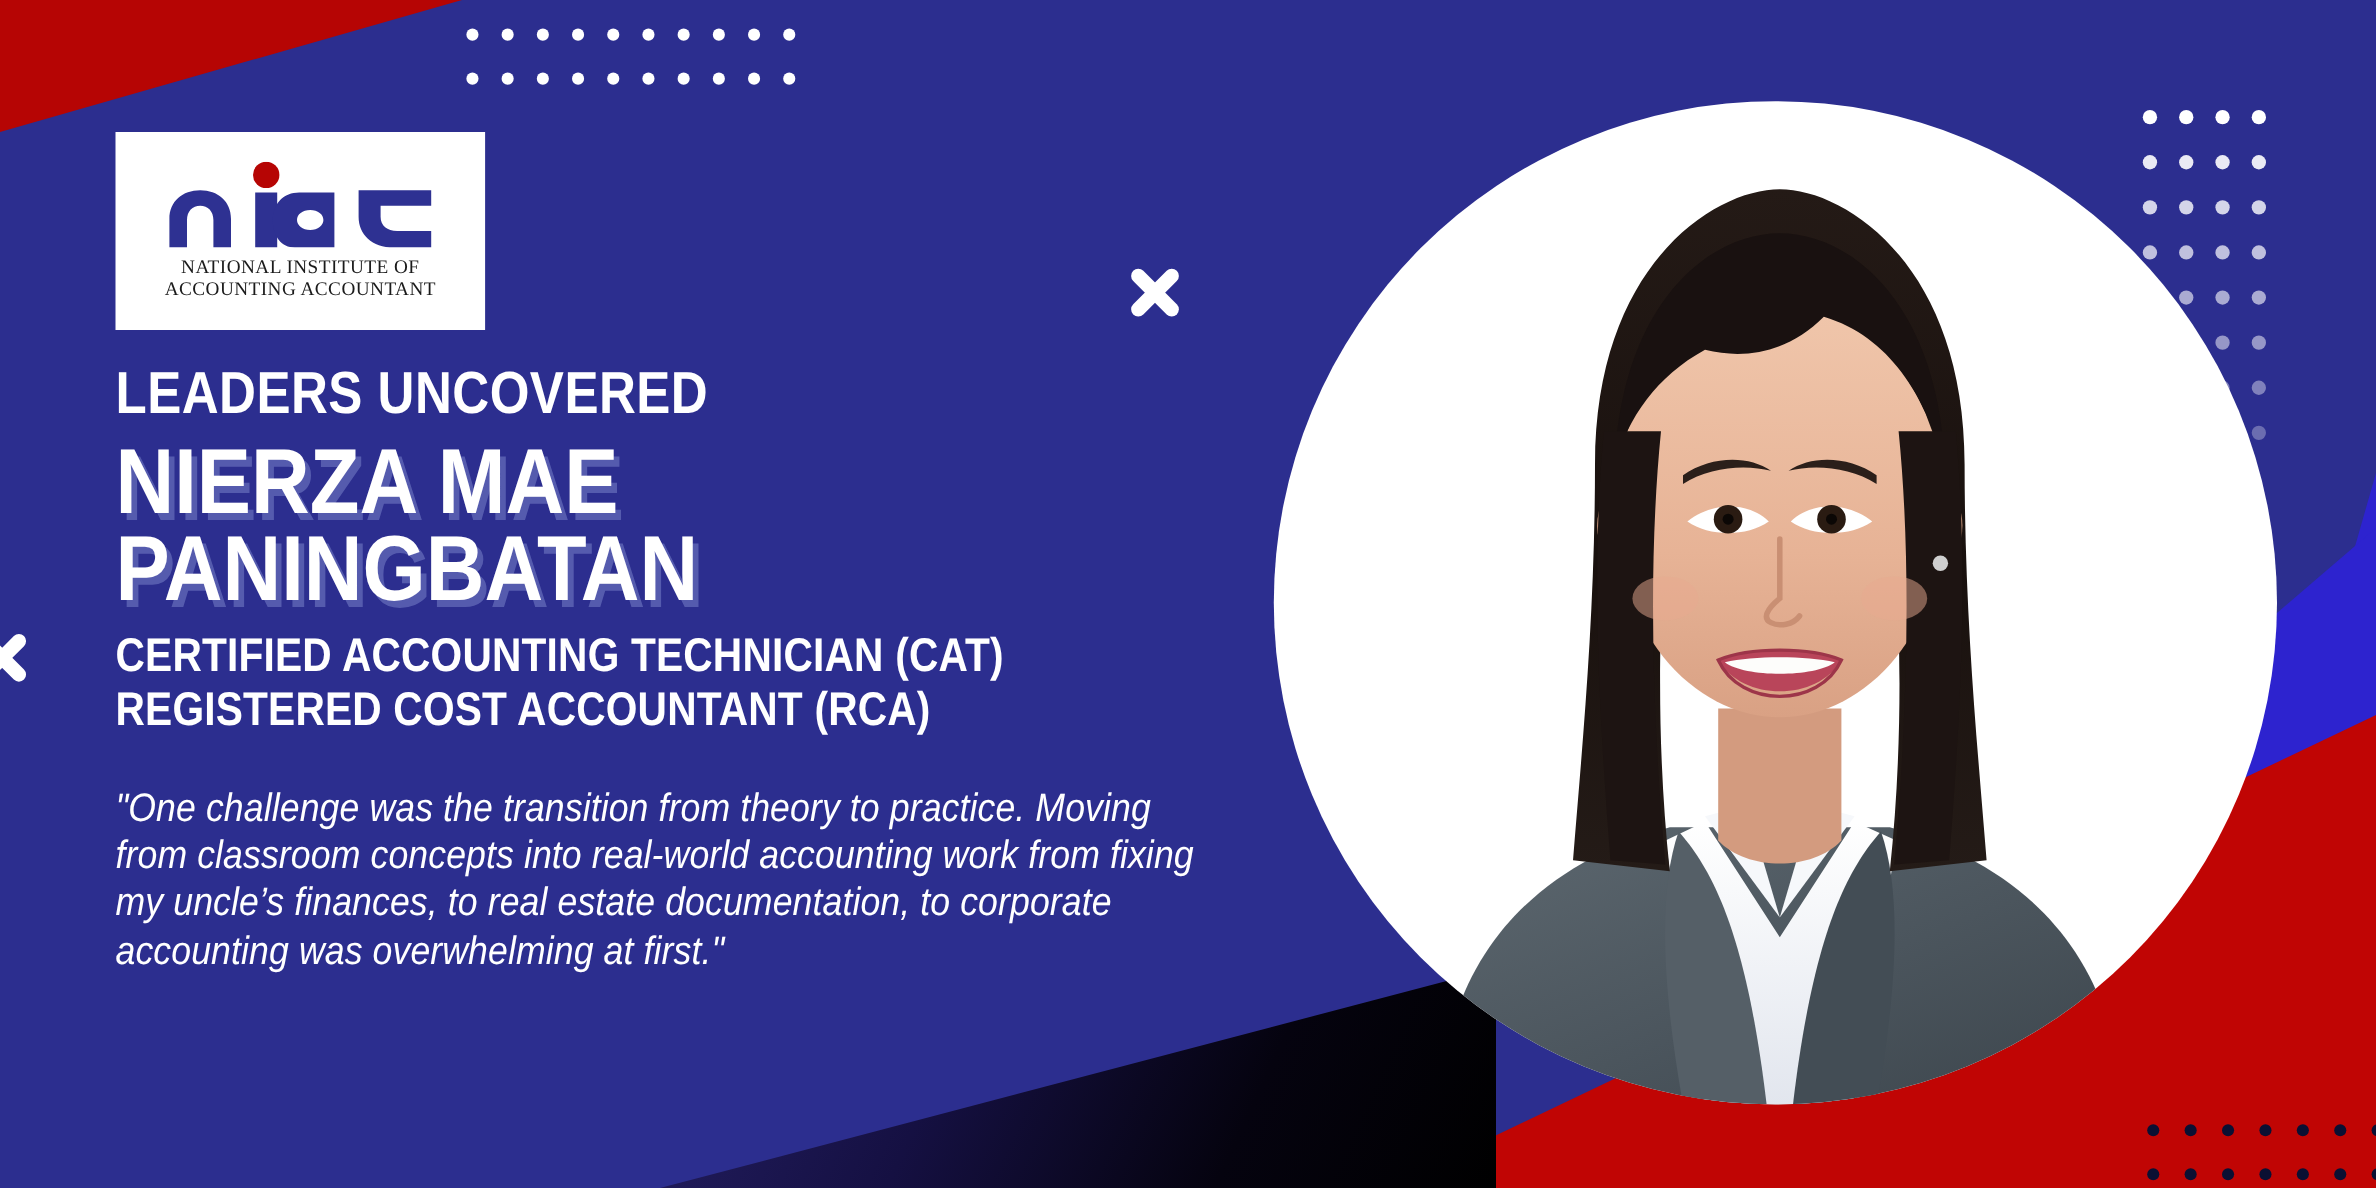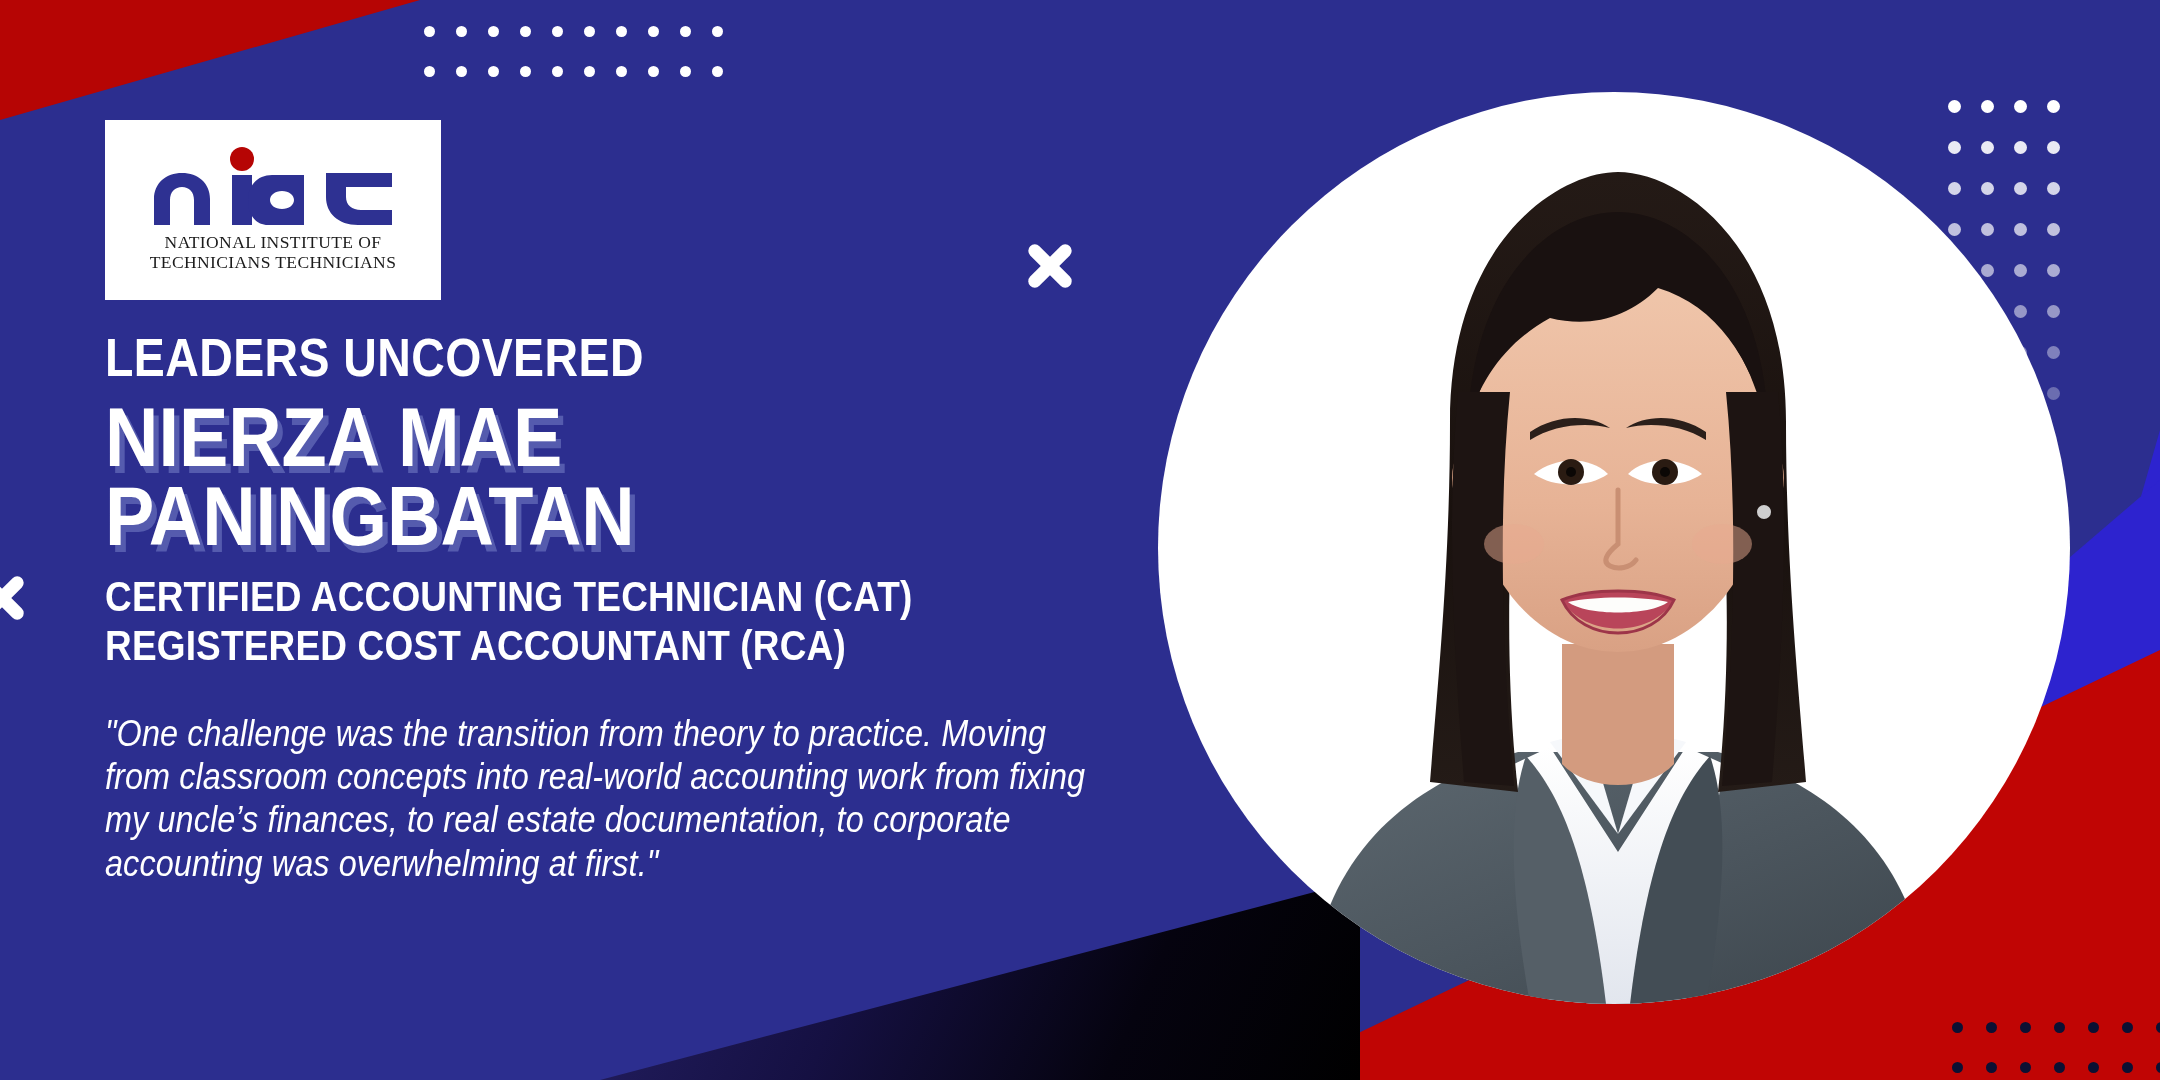--- a/index.html
+++ b/index.html
@@ -297,21 +297,21 @@
 
       <path d="M6 78 V52 C6 36 18 26 34 26 C50 26 62 36 62 52 V78 H46 V53 C46 45 41 40 34 40 C27 40 22 45 22 53 V78 Z" fill="#2E3192"></path>
 
       <rect x="84" y="28" width="20" height="50" fill="#2E3192"></rect>
 
       <path d="M156 28 V78 H120 C108 78 100 68 100 53 C100 38 110 28 124 28 Z M134 44 C127 44 122 48 122 53 C122 58 127 62 134 62 C141 62 146 58 146 53 C146 48 141 44 134 44 Z" fill="#2E3192"></path>
 
       <path d="M244 26 V40 H198 V50 C198 58 204 63 213 63 H244 V78 H210 C190 78 178 66 178 50 V26 Z" fill="#2E3192"></path>
     </svg>
     <div id="logo-sub">NATIONAL INSTITUTE OF
-TECHNICIANS TECHNICIANS</div>
+ACCOUNTING ACCOUNTANT</div>
   </div>
 
   <div id="copy">
     <div id="eyebrow">LEADERS UNCOVERED</div>
     <div id="person-name">NIERZA MAE
 PANINGBATAN</div>
     <div id="credentials">CERTIFIED ACCOUNTING TECHNICIAN (CAT)
 REGISTERED COST ACCOUNTANT (RCA)</div>
     <div id="quote">"One challenge was the transition from theory to practice. Moving from classroom concepts into real-world accounting work from fixing my uncle’s finances, to real estate documentation, to corporate accounting was overwhelming at first."</div>
   </div>

